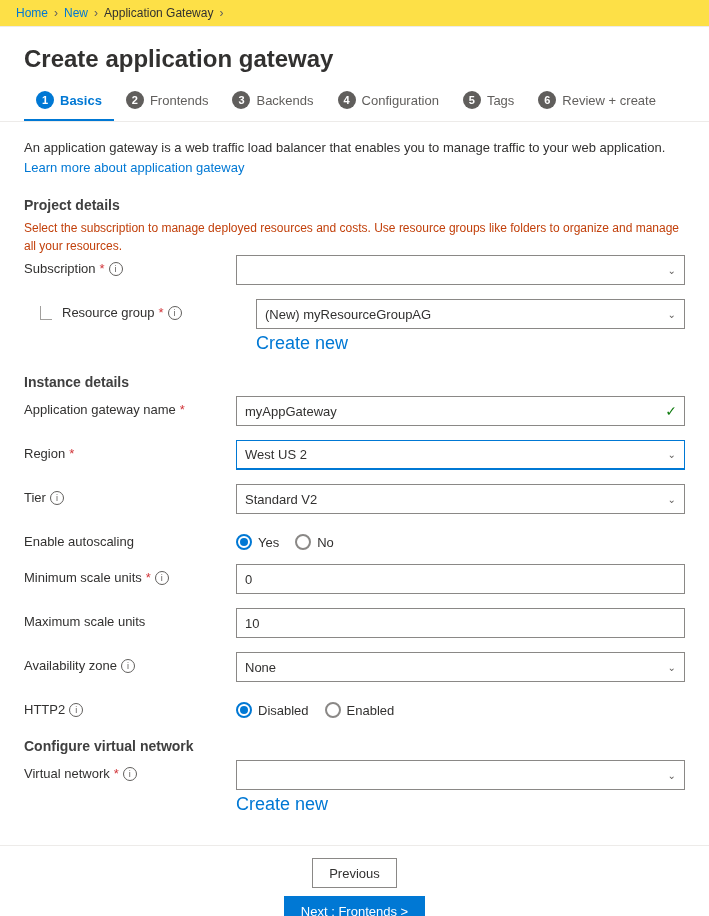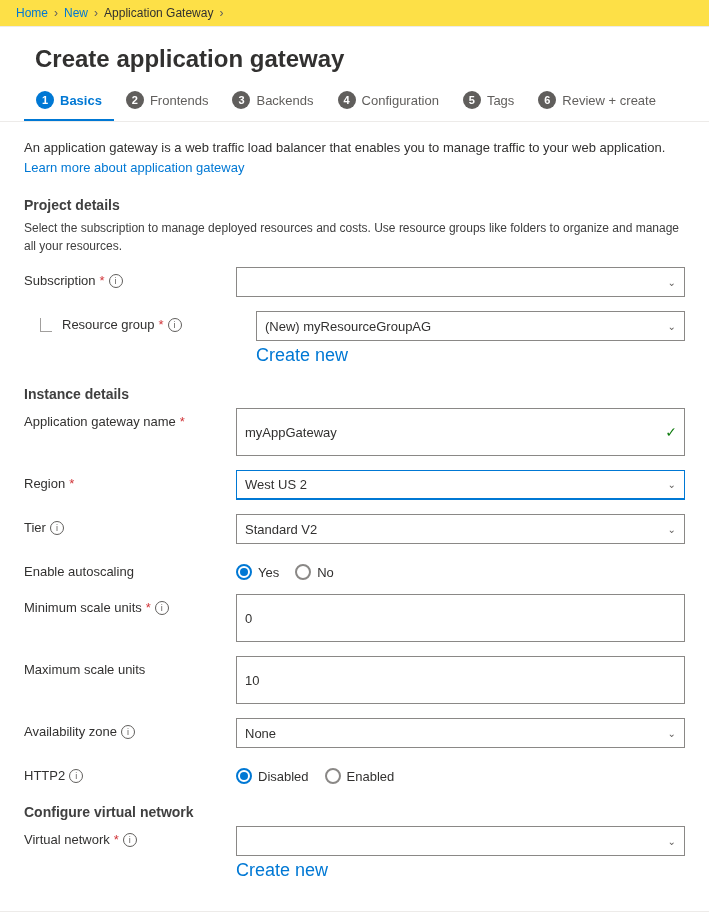--- a/index.html
+++ b/index.html
@@ -33,21 +33,20 @@
       cursor: default;
     }
     .breadcrumb-sep {
       color: #605e5c;
       font-size: 12px;
     }
 
     
     .page-title-area {
       padding: 12px 24px 8px 24px;
-      margin-left: 11px;
     }
     .page-title {
       font-size: 24px;
       font-weight: 600;
       color: #323130;
       margin-top: 6px;
     }
 
     
     .wizard-nav {
@@ -113,22 +112,21 @@
     
     .section-header {
       font-size: 14px;
       font-weight: 600;
       color: #404040;
       margin-top: 20px;
       margin-bottom: 6px;
     }
     .section-desc {
       font-size: 12px;
-      color: #404040;
-      margin-bottom: 12px;
+      color: #c2410c;
       line-height: 1.5;
     }
 
     
     .form-row {
       display: flex;
       align-items: flex-start;
       margin-bottom: 14px;
       gap: 12px;
     }
@@ -196,21 +194,21 @@
     }
     .select-control.has-value {
       border-color: #8a8886;
     }
     .select-arrow {
       font-size: 10px;
       color: #605e5c;
     }
     .text-input {
       width: 100%;
-      height: 48px;
+      height: 30px;
       border: 1px solid #8a8886;
       padding: 0 8px;
       font-size: 13px;
       color: #323130;
       outline: none;
     }
     .input-with-check {
       position: relative;
     }
     .input-checkmark {

